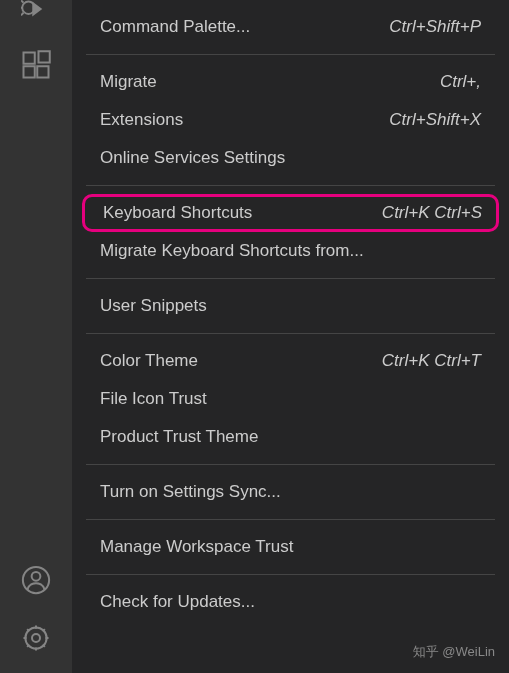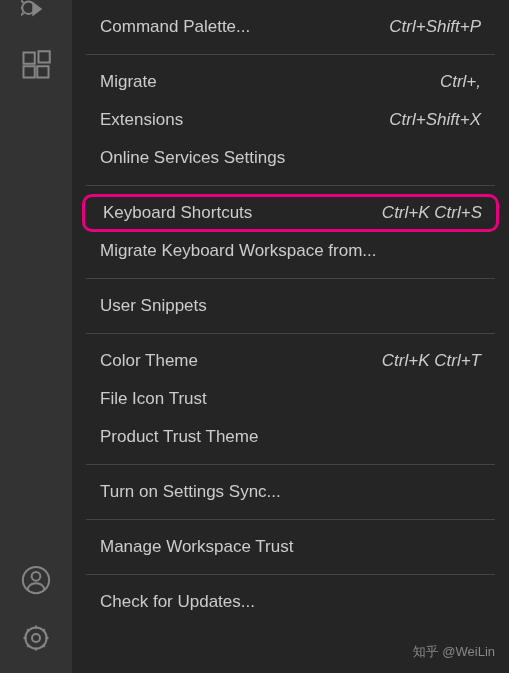--- a/index.html
+++ b/index.html
@@ -153,21 +153,21 @@
     </div>
     <div class="menu-item">
       <span>Online Services Settings</span>
     </div>
     <div class="menu-separator"></div>
     <div class="menu-item highlighted">
       <span>Keyboard Shortcuts</span>
       <span class="menu-shortcut">Ctrl+K Ctrl+S</span>
     </div>
     <div class="menu-item">
-      <span>Migrate Keyboard Workspace from...</span>
+      <span>Migrate Keyboard Shortcuts from...</span>
     </div>
     <div class="menu-separator"></div>
     <div class="menu-item">
       <span>User Snippets</span>
     </div>
     <div class="menu-separator"></div>
     <div class="menu-item">
       <span>Color Theme</span>
       <span class="menu-shortcut">Ctrl+K Ctrl+T</span>
     </div>

